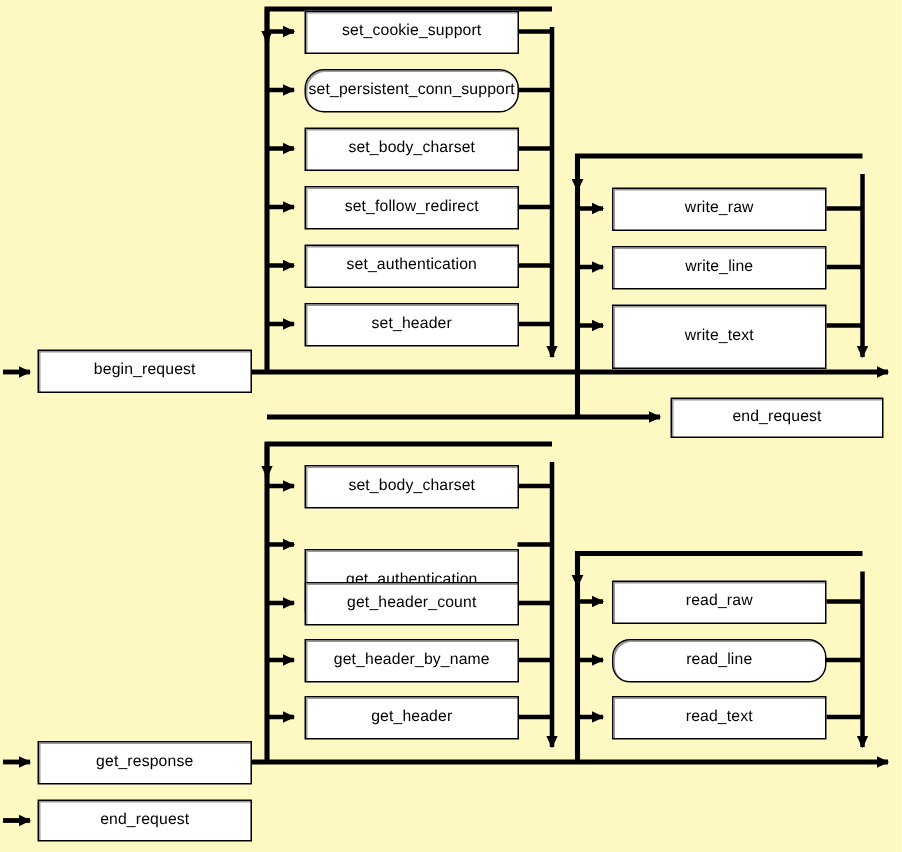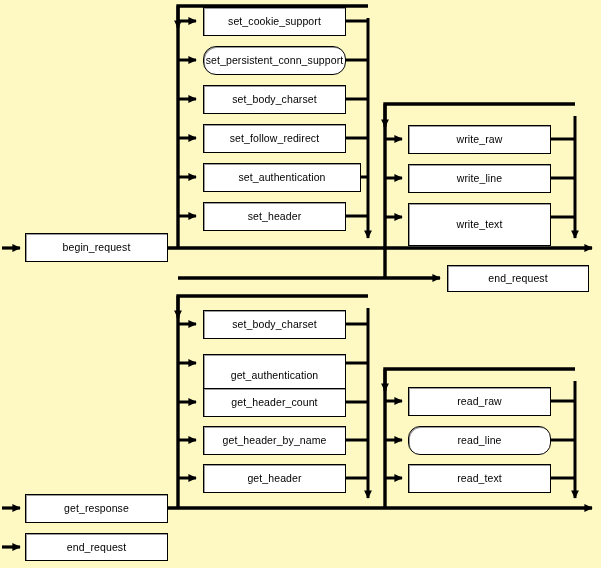--- a/index.html
+++ b/index.html
@@ -144,21 +144,21 @@
   </div>
   <div class="node" style="left:203px;top:46px;width:143px;height:29px;border-radius:13px;">
     <span class="lbl">set_persistent_conn_support</span>
   </div>
   <div class="node" style="left:203px;top:85px;width:143px;height:29px;">
     <span class="lbl">set_body_charset</span>
   </div>
   <div class="node" style="left:203px;top:124px;width:143px;height:29px;">
     <span class="lbl">set_follow_redirect</span>
   </div>
-  <div class="node" style="left:203px;top:163px;width:158px;height:29px;">
+  <div class="node" style="left:203px;top:163px;width:143px;height:29px;">
     <span class="lbl">set_authentication</span>
   </div>
   <div class="node" style="left:203px;top:202px;width:143px;height:29px;">
     <span class="lbl">set_header</span>
   </div>
 
   <div class="node" style="left:408px;top:125px;width:143px;height:29px;">
     <span class="lbl">write_raw</span>
   </div>
   <div class="node" style="left:408px;top:164px;width:143px;height:29px;">
@@ -171,21 +171,21 @@
   <div class="node entry" style="left:25px;top:233px;width:143px;height:29px;">
     <span class="lbl">begin_request</span>
   </div>
   <div class="node entry" style="left:447px;top:265px;width:142px;height:27px;">
     <span class="lbl">end_request</span>
   </div>
 
   <div class="node" style="left:203px;top:310px;width:143px;height:29px;">
     <span class="lbl">set_body_charset</span>
   </div>
-  <div class="node" style="left:203px;top:354px;width:143px;height:42px;">
+  <div class="node" style="left:203px;top:366px;width:143px;height:42px;">
     <span class="lbl">get_authentication</span>
   </div>
   <div class="node" style="left:203px;top:388px;width:143px;height:29px;">
     <span class="lbl">get_header_count</span>
   </div>
   <div class="node" style="left:203px;top:426px;width:143px;height:29px;">
     <span class="lbl">get_header_by_name</span>
   </div>
   <div class="node" style="left:203px;top:464px;width:143px;height:29px;">
     <span class="lbl">get_header</span>

